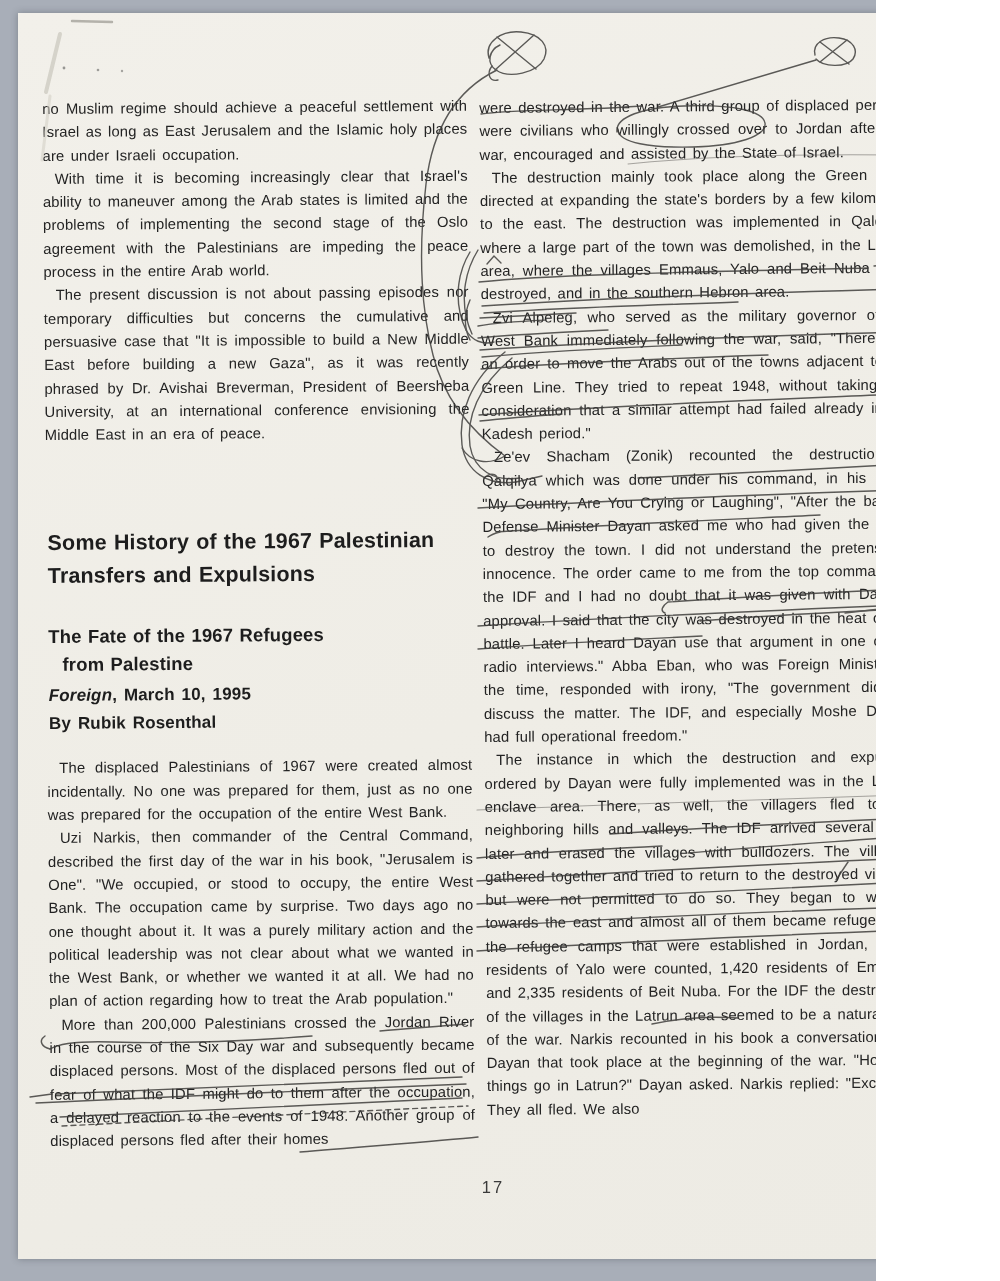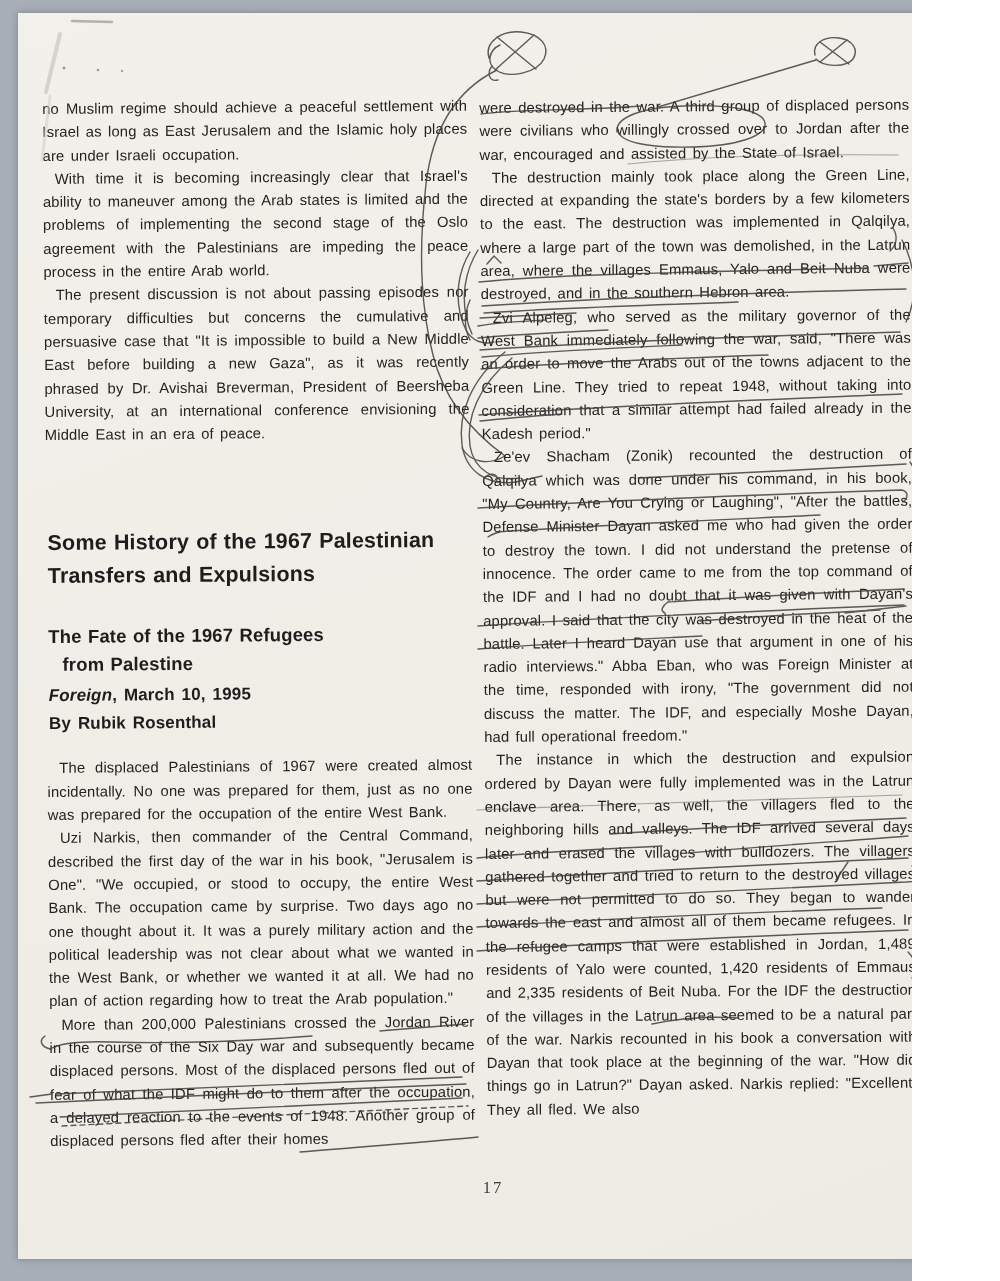--- a/index.html
+++ b/index.html
@@ -2,21 +2,20 @@
 <html><head>
 <meta charset="utf-8">
 <style>
   html,body{margin:0;padding:0;}
   .stage{
     position:relative;
     width:876px;height:1281px;
     background:#a8aeb8;
     overflow:hidden;
     font-family:"Liberation Sans","DejaVu Sans",sans-serif;
-    padding-left:36px;
   }
   .paper{
     position:absolute;left:18px;top:13px;width:948px;height:1246px;
     background:linear-gradient(160deg,#f2f0ea 0%,#efede6 55%,#edebe4 100%);
     box-shadow:0 0 7px rgba(40,45,55,.35);
   }
   .col{
     position:absolute;
     color:#232323;
     font-size:14.8px;
@@ -50,21 +49,21 @@
   }
   .pub-line .ital{font-style:italic;}
   .byline{
     margin:2px 0 0 2px;font-size:17px;line-height:26px;font-weight:700;
     color:#1d1d1d;text-align:left;
   }
   .after-byline{margin-top:20px;}
   .page-number{
     position:absolute;left:458px;top:1178px;width:70px;
     text-align:center;
-    font-family:Liberation Serif, serif;
+    font-family:Liberation Sans, sans-serif;
     font-size:16.5px;color:#3a3a3a;letter-spacing:2px;
   }
   .pen-overlay{
     position:absolute;left:0;top:0;width:1000px;height:1281px;
     pointer-events:none;
   }
 </style>
 </head>
 <body>
 

